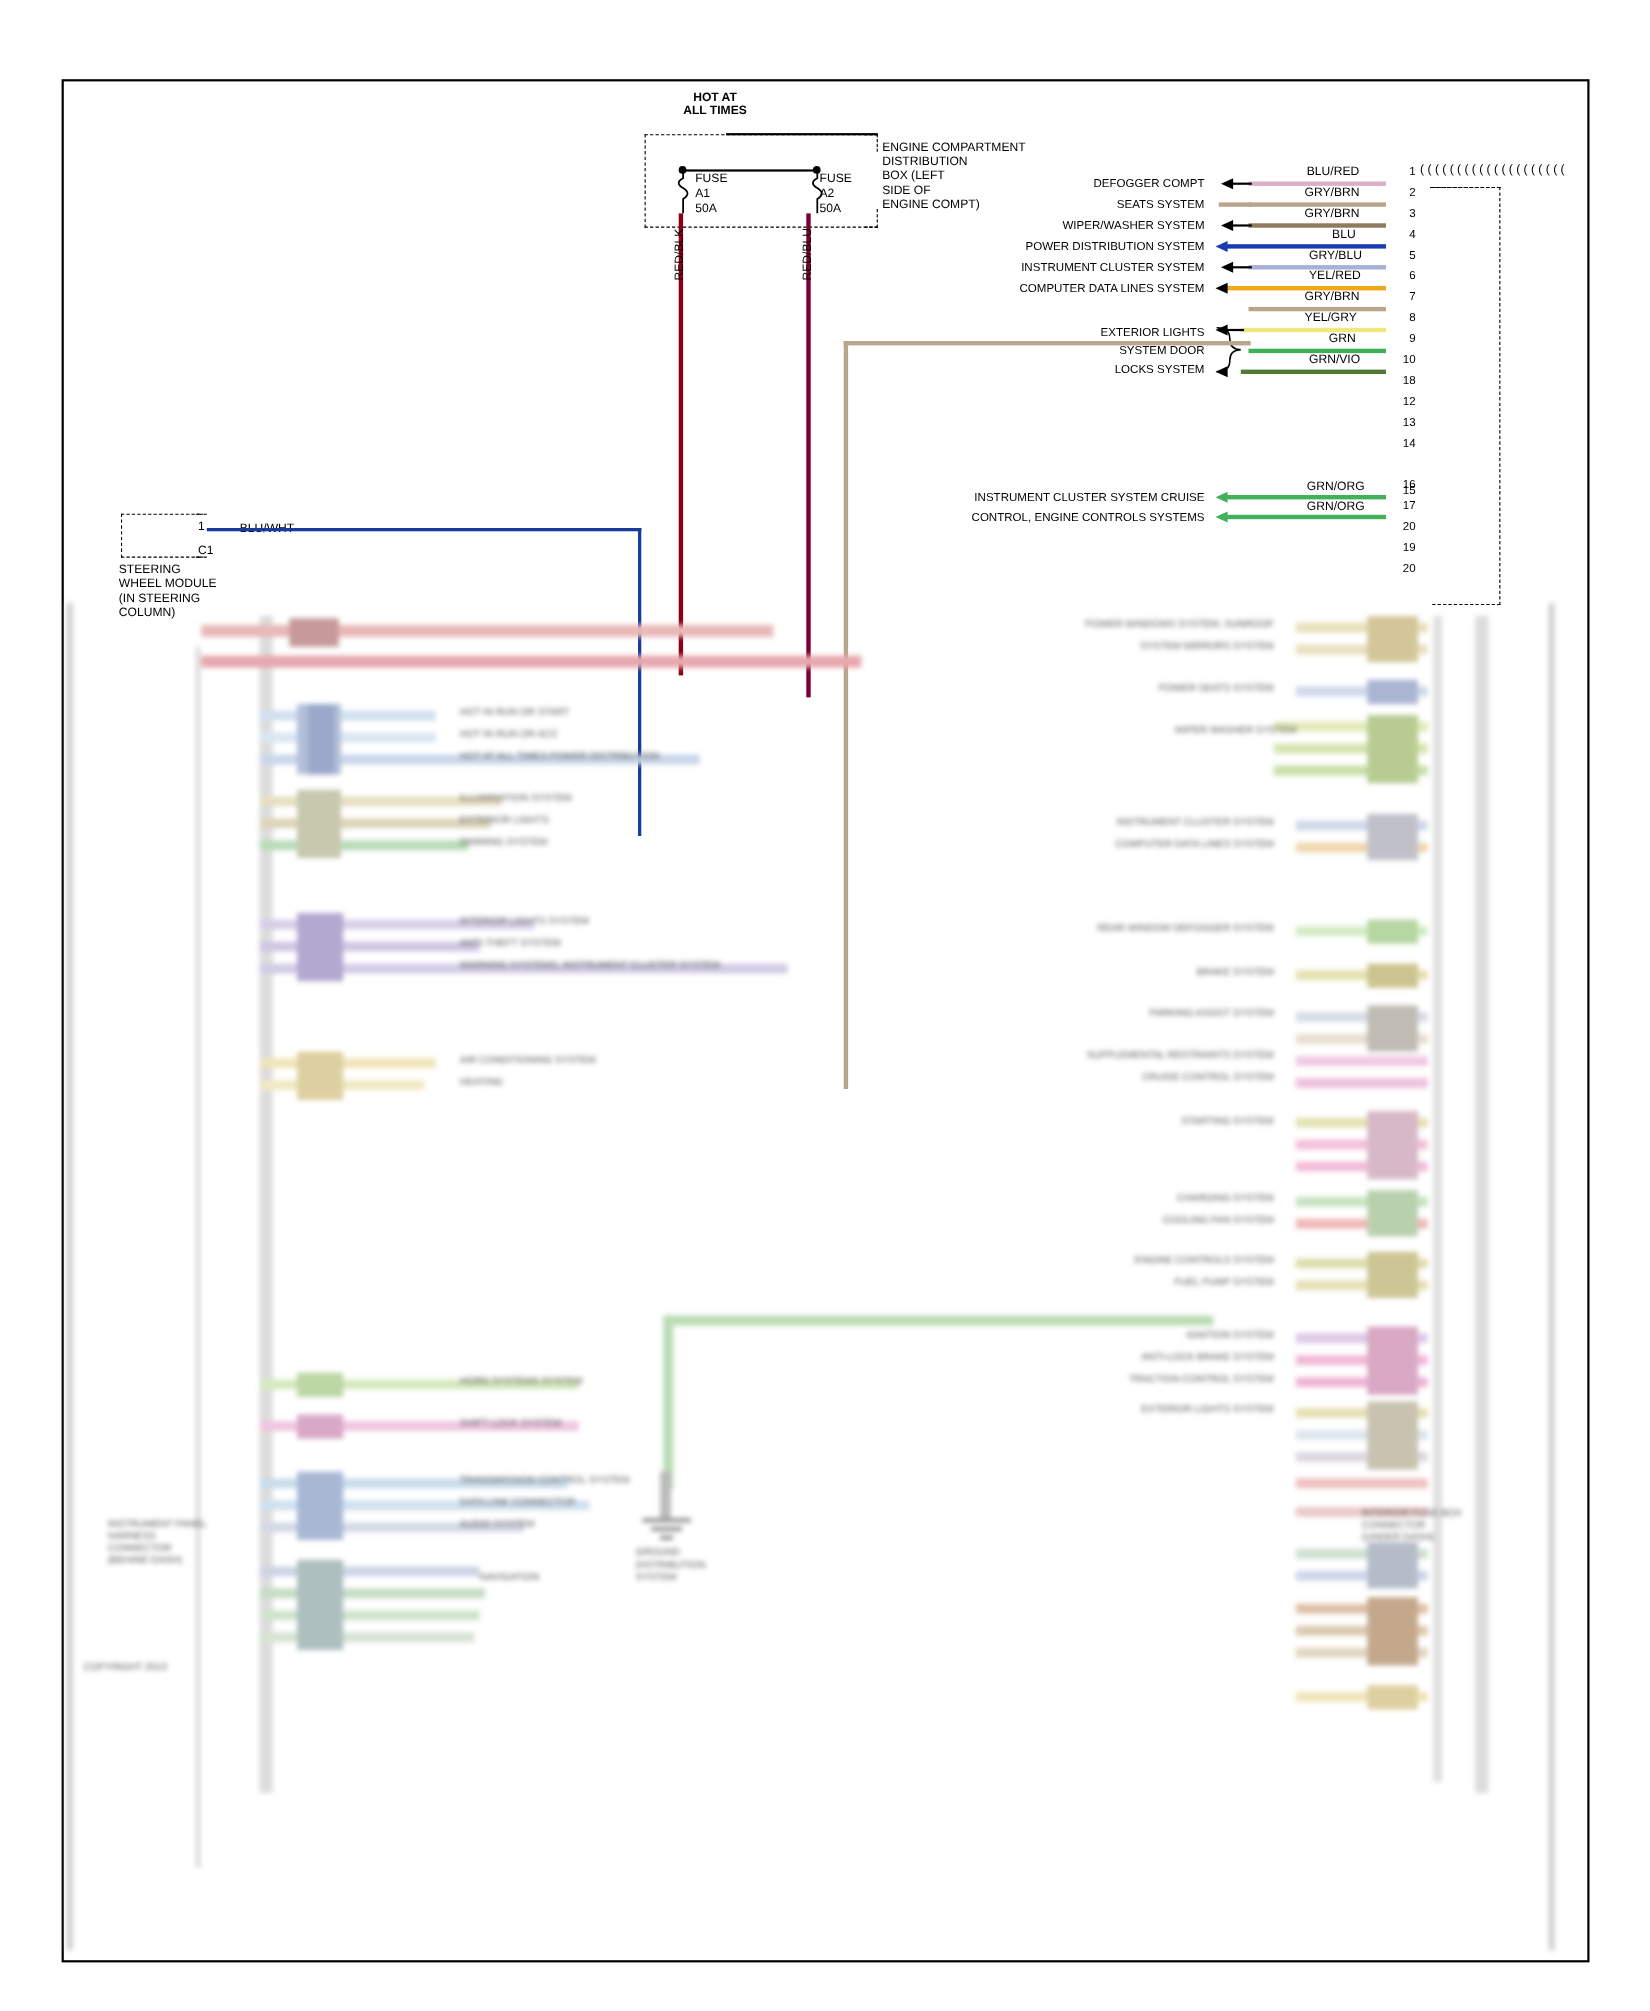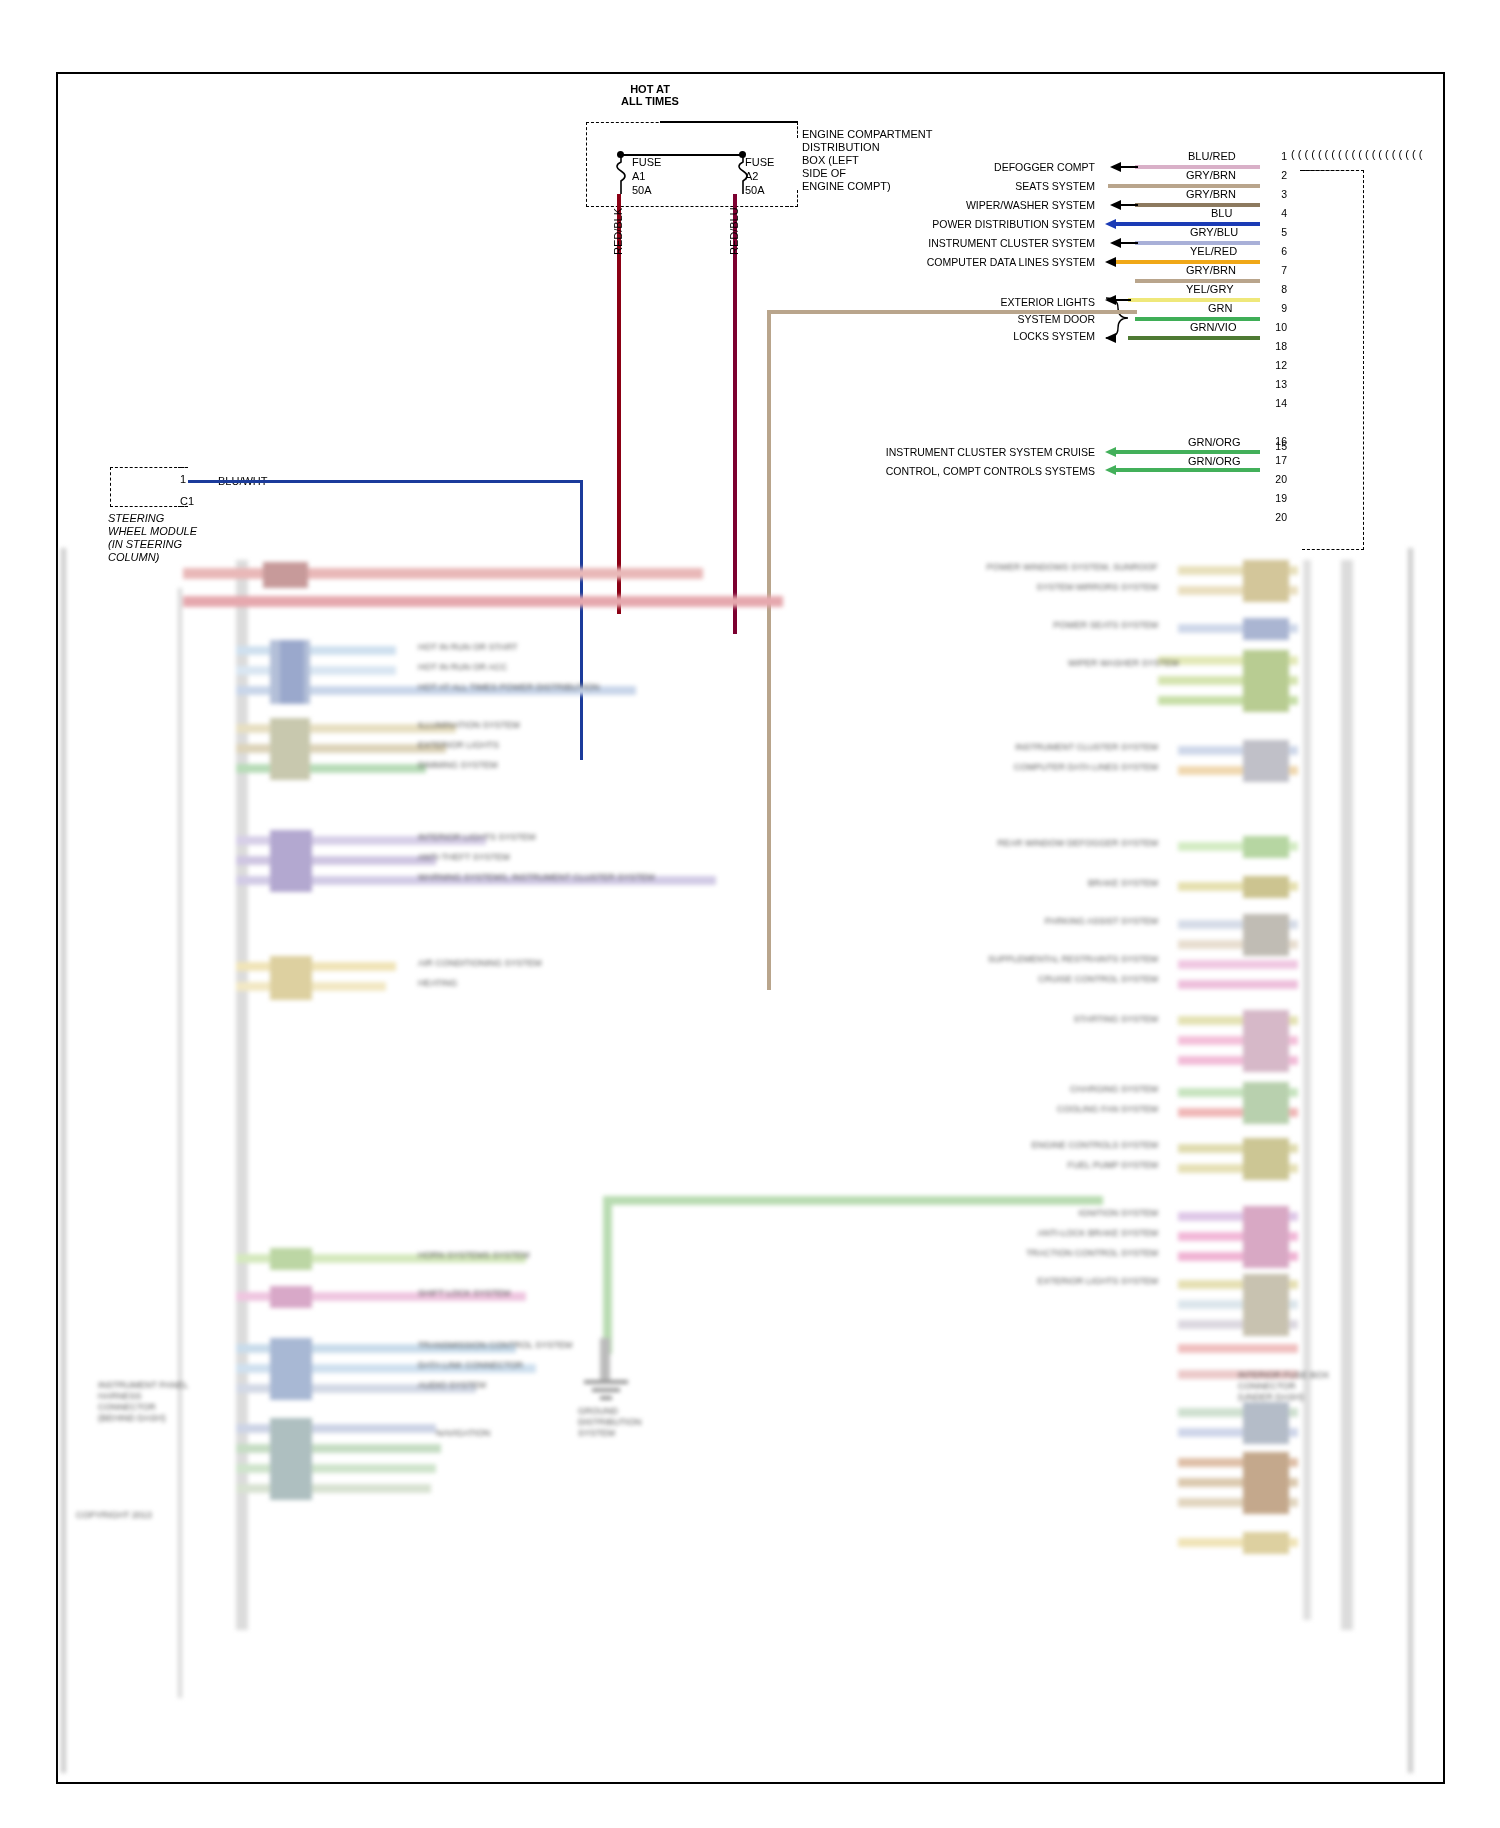--- a/index.html
+++ b/index.html
@@ -168,33 +168,33 @@
     <div class="txt" style="left:1190px;top:321px;">GRN/VIO</div>
     <div class="arrow" style="left:1105px;top:333px;border-right:11px solid #000;"></div>
 
     <div class="wire" style="left:1110px;top:450px;width:150px;height:4px;background:#43b05a;"></div>
     <div class="txt" style="left:1188px;top:436px;">GRN/ORG</div>
     <div class="lbl" style="left:770px;top:446px;width:325px;">INSTRUMENT CLUSTER SYSTEM CRUISE</div>
     <div class="arrow" style="left:1105px;top:447px;border-right:11px solid #43b05a;"></div>
 
     <div class="wire" style="left:1110px;top:468px;width:150px;height:4px;background:#43b05a;"></div>
     <div class="txt" style="left:1188px;top:455px;">GRN/ORG</div>
-    <div class="lbl" style="left:770px;top:465px;width:325px;">CONTROL, COMPT CONTROLS SYSTEMS</div>
+    <div class="lbl" style="left:770px;top:465px;width:325px;">CONTROL, ENGINE CONTROLS SYSTEMS</div>
     <div class="arrow" style="left:1105px;top:465px;border-right:11px solid #43b05a;"></div>
   </div>
 
   <div class="wire" style="left:767px;top:310px;width:4px;height:680px;background:#b9a58c;"></div>
   <div class="wire" style="left:767px;top:310px;width:370px;height:4px;background:#b9a58c;"></div>
 
   <div class="dash-box" style="left:110px;top:467px;width:72px;height:40px;border-right:none;"></div>
   <div class="hline" style="left:178px;top:467px;width:10px;height:0;border-top:1.5px dashed #000;background:none;"></div>
   <div class="hline" style="left:178px;top:506px;width:10px;height:0;border-top:1.5px dashed #000;background:none;"></div>
   <div class="txt" style="left:180px;top:473px;">1</div>
   <div class="txt" style="left:180px;top:495px;">C1</div>
-  <div class="txt" style="left:108px;top:512px;line-height:13px;font-style:italic;">STEERING
+  <div class="txt" style="left:108px;top:512px;line-height:13px;">STEERING
 WHEEL MODULE
 (IN STEERING
 COLUMN)</div>
   <div class="txt" style="left:218px;top:475px;">BLU/WHT</div>
 
   <div class="wire" style="left:188px;top:480px;width:395px;height:3px;background:#1b3b9b;"></div>
   <div class="wire" style="left:580px;top:480px;width:3px;height:280px;background:#1b3b9b;"></div>
 
   <div class="blur" style="position:absolute;left:58px;top:548px;width:1385px;height:1230px;overflow:hidden;">
 

